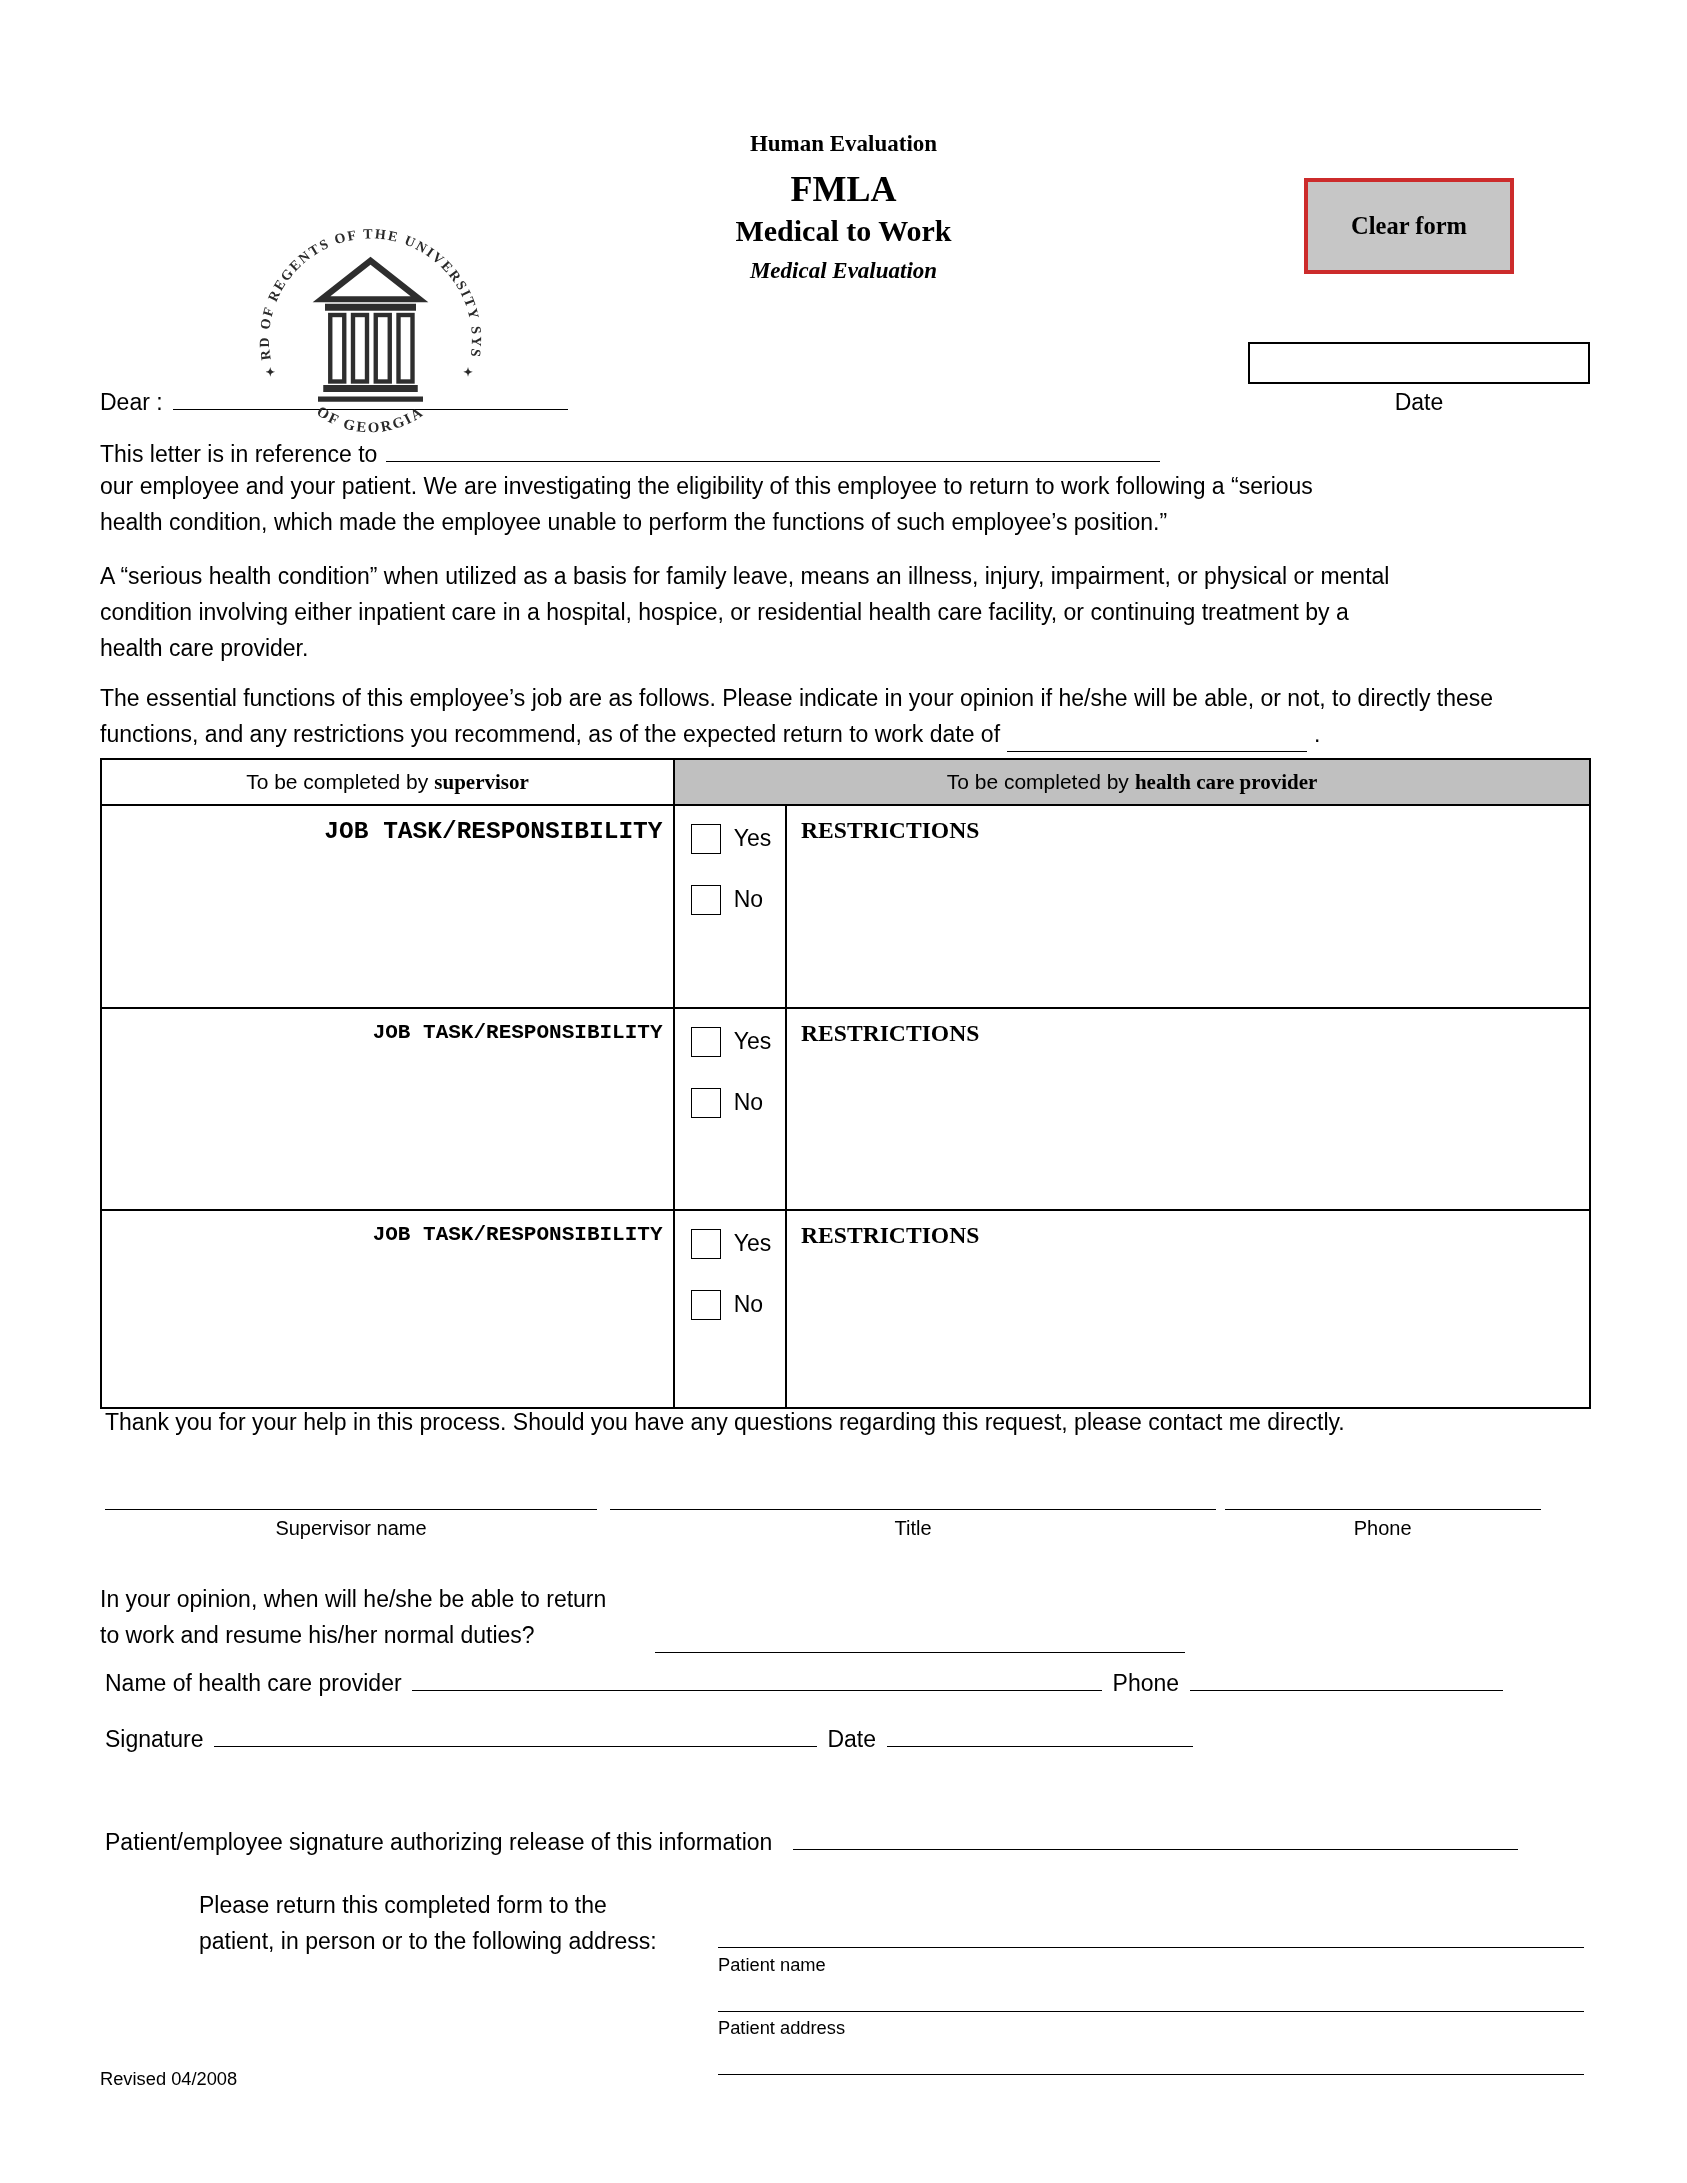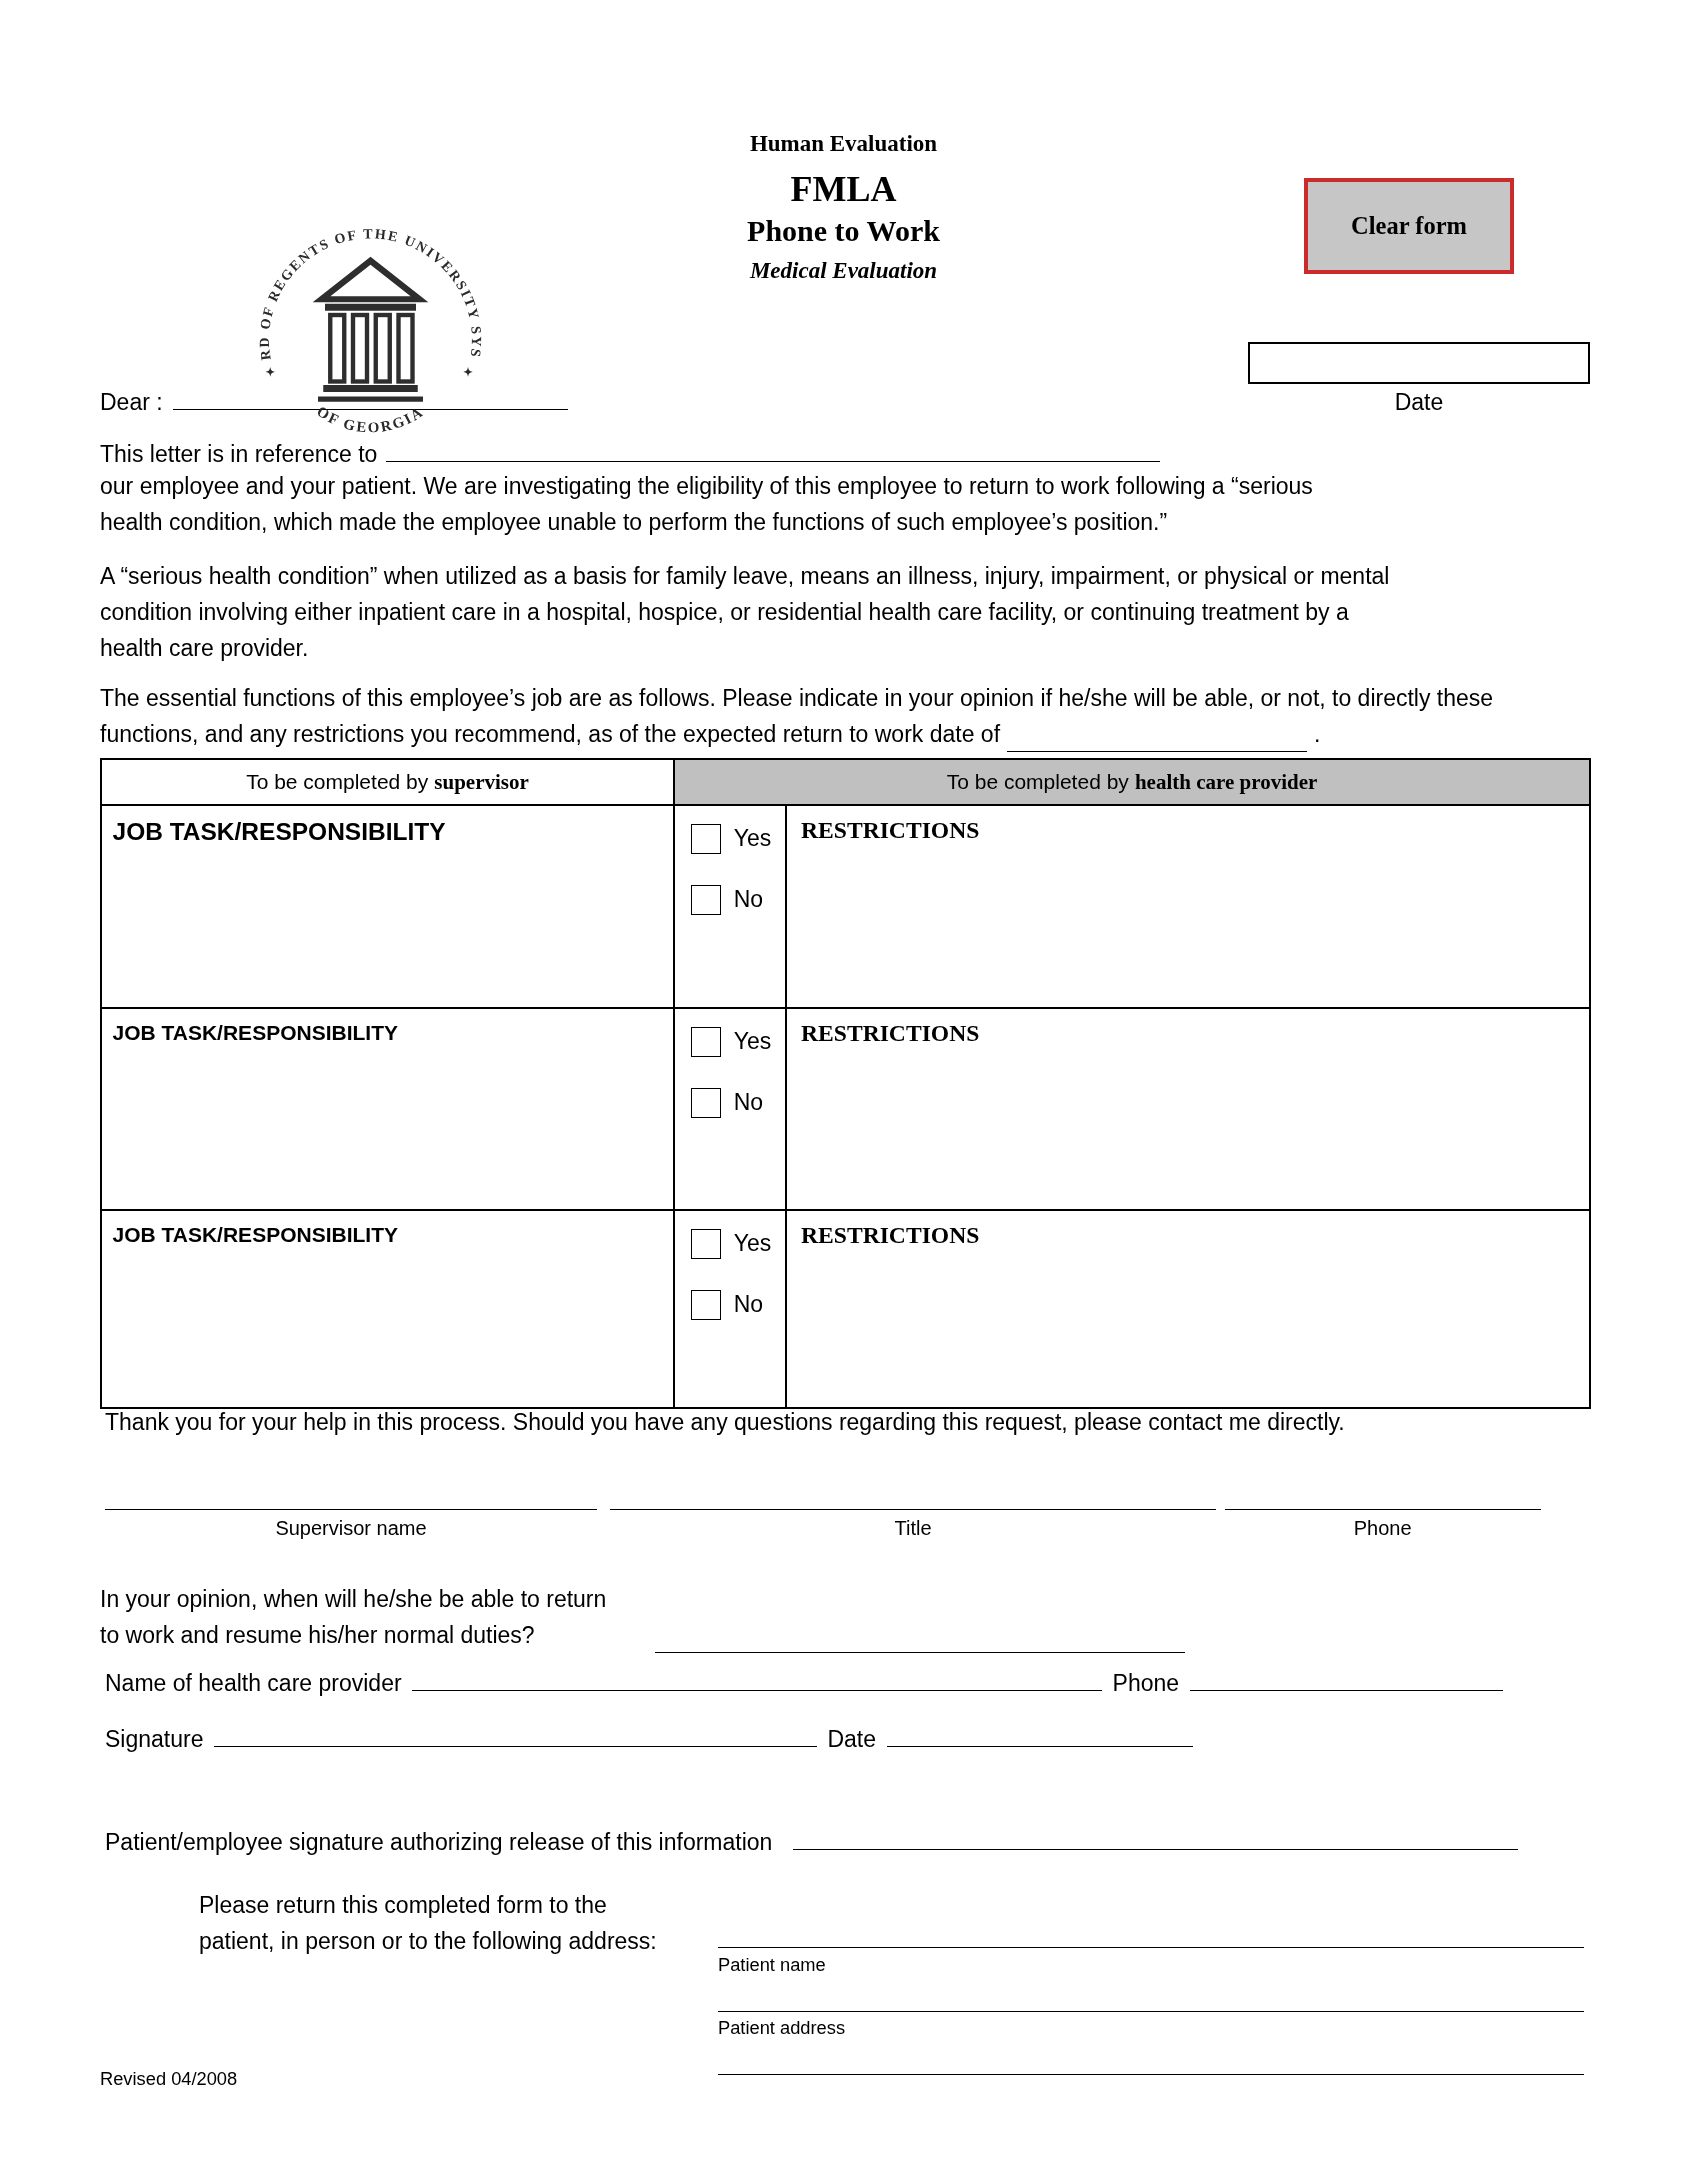--- a/index.html
+++ b/index.html
@@ -27,21 +27,21 @@
   .date-label { left:1248px; top:384px; width:342px; text-align:center; }
 
   .seal-text { font-family:"Liberation Serif", serif; font-weight:bold; fill:#2a2a2a; }
 
   
   table.task-table { border-collapse:collapse; table-layout:fixed; width:1489px; }
   .task-table td { border:2.6px solid #000; vertical-align:top; padding:0; }
   .th-cell { height:46px; text-align:center; vertical-align:middle !important; font-size:21px; }
   .th-right { background:#c0c0c0; }
   .th-em { margin-left:6.1px; }
-  .task-lbl { font-family:Liberation Sans, sans-serif; font-weight:bold; padding:12.2px 10.5px; }
+  .task-lbl { font-family:Liberation Mono, monospace; font-weight:bold; padding:12.2px 10.5px;text-align:right; }
   .task-lg { font-size:24.5px; }
   .task-sm { font-size:21px; }
   .restr-lbl { font-family:"Liberation Serif", serif; font-weight:bold; font-size:23.6px; padding:10.5px 14px; }
   .check-cell-inner { padding:17.5px 0 0 15.7px; }
   .check-group { display:flex; align-items:center; gap:13px; margin-bottom:31px; }
   .checkbox { width:30px; height:30px; border:1.7px solid #000; background:#fff; display:inline-block; flex:none; }
   .check-lbl { font-size:23px; }
 
   
   .sig-col .sig-line { height:23px; border-bottom:1.7px solid #000; }
@@ -49,21 +49,21 @@
   .small-lbl { font-size:18.3px; }
 </style>
 </head>
 <body>
 
 <div class="page">
 
   <div class="abs title-block">
     <div class="serif b dept">Human Evaluation</div>
     <div class="serif b t1">FMLA</div>
-    <div class="serif b t2">Phone to Work</div>
+    <div class="serif b t2">Medical to Work</div>
     <div class="serif b t3">Medical Evaluation</div>
   </div>
 
   <div class="abs clear-btn">Clear form</div>
 
   <div class="abs date-box"></div>
   <div class="abs date-label body-text">Date</div>
 
   <div class="abs flexline body-text" style="left:100px; top:384px; gap:10.5px;">
     <span>Dear :</span>

